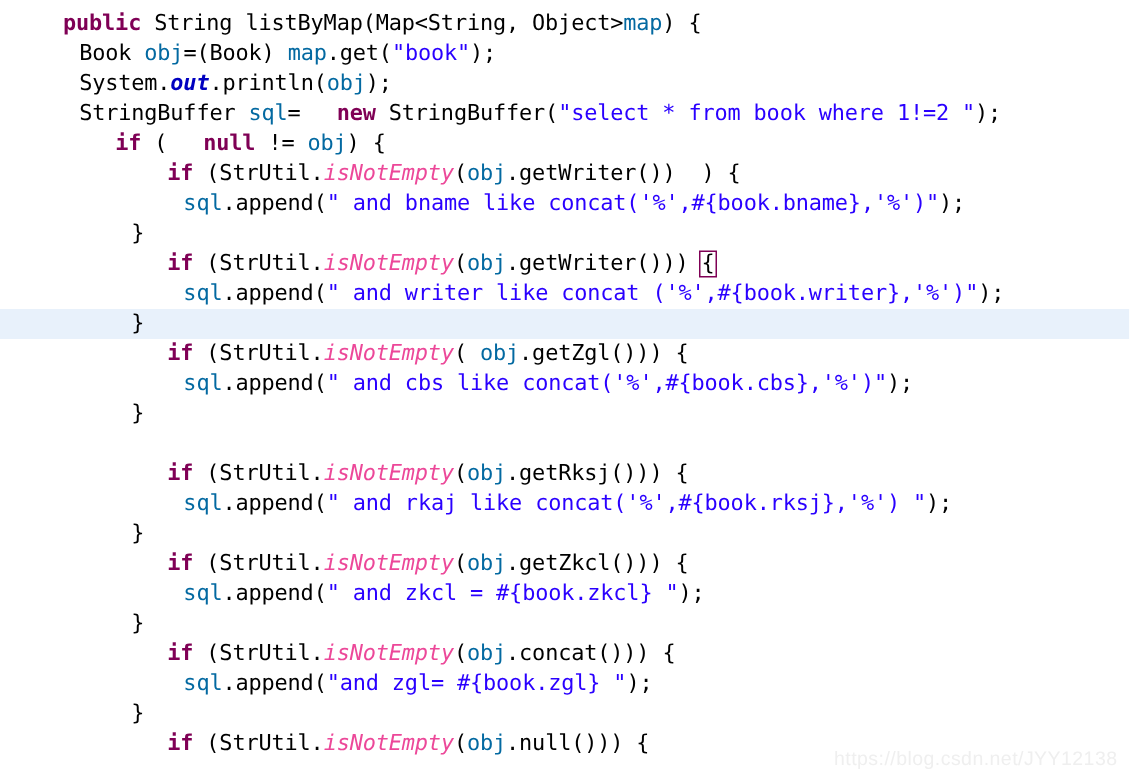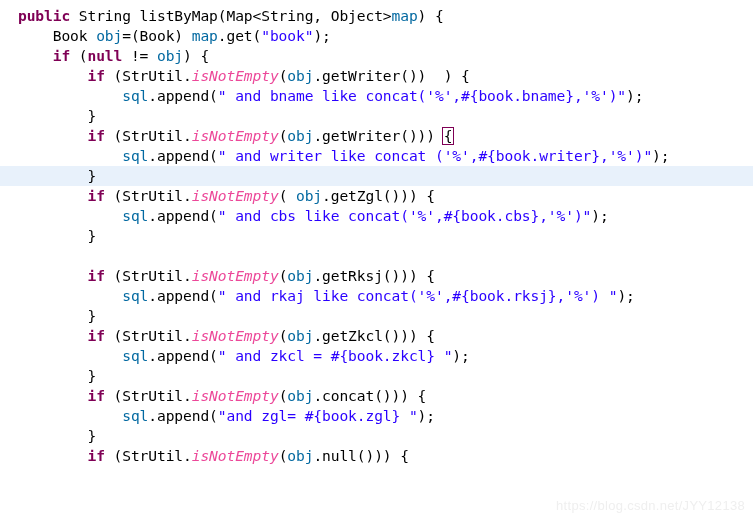--- a/index.html
+++ b/index.html
@@ -43,21 +43,21 @@
   .line.current {
     background: #e8f1fb;
     padding-left: 0;
   }
   .line.current .ltext {
     display: inline-block;
     padding-left: 18px;
   }
 
   
-  .kw   { color: #7f0055; font-weight: bold; }              
+  .kw   { color: #7f0055; font-weight: bold; margin-left: 24px; }              
   .str  { color: #2a00ff; }                                 
   .var  { color: #0369a1; }                                 
   .sfld { color: #0000c0; font-weight: bold; font-style: italic; }  
   .smth { color: #ec4899; font-style: italic; }             
   .pln  { color: #000000; }
 
   .bracket-match {
     display: inline-block;
     outline: 1px solid #7f0055;
     margin: 0 -1px;
@@ -77,20 +77,22 @@
     pointer-events: none;
   }
 </style>
 </head>
 <body>
 
 <div id="editor">
   <div class="code-area" id="code-area">
       <div class="line"><span class="ltext"><span class="pln"></span><span class="kw">public</span><span class="pln"> String listByMap(Map&lt;String, Object&gt;</span><span class="var">map</span><span class="pln">) {</span></span></div>
       <div class="line"><span class="ltext"><span class="pln">    </span><span class="pln">Book </span><span class="var">obj</span><span class="pln">=(Book) </span><span class="var">map</span><span class="pln">.get(</span><span class="str">"book"</span><span class="pln">);</span></span></div>
+      <div class="line"><span class="ltext"><span class="pln">    </span><span class="pln">System.</span><span class="sfld">out</span><span class="pln">.println(</span><span class="var">obj</span><span class="pln">);</span></span></div>
+      <div class="line"><span class="ltext"><span class="pln">    </span><span class="pln">StringBuffer </span><span class="var">sql</span><span class="pln">=</span><span class="kw">new</span><span class="pln"> StringBuffer(</span><span class="str">"select * from book where 1!=2 "</span><span class="pln">);</span></span></div>
       <div class="line"><span class="ltext"><span class="pln">    </span><span class="kw">if</span><span class="pln"> (</span><span class="kw">null</span><span class="pln"> != </span><span class="var">obj</span><span class="pln">) {</span></span></div>
       <div class="line"><span class="ltext"><span class="pln">        </span><span class="kw">if</span><span class="pln"> (StrUtil.</span><span class="smth">isNotEmpty</span><span class="pln">(</span><span class="var">obj</span><span class="pln">.getWriter())  ) {</span></span></div>
       <div class="line"><span class="ltext"><span class="pln">            </span><span class="var">sql</span><span class="pln">.append(</span><span class="str">" and bname like concat('%',#{book.bname},'%')"</span><span class="pln">);</span></span></div>
       <div class="line"><span class="ltext"><span class="pln">        </span><span class="pln">}</span></span></div>
       <div class="line"><span class="ltext"><span class="pln">        </span><span class="kw">if</span><span class="pln"> (StrUtil.</span><span class="smth">isNotEmpty</span><span class="pln">(</span><span class="var">obj</span><span class="pln">.getWriter())) </span><span class="pln bracket-match">{</span></span></div>
       <div class="line"><span class="ltext"><span class="pln">            </span><span class="var">sql</span><span class="pln">.append(</span><span class="str">" and writer like concat ('%',#{book.writer},'%')"</span><span class="pln">);</span></span></div>
       <div class="line current"><span class="ltext"><span class="pln">        </span><span class="pln">}</span></span></div>
       <div class="line"><span class="ltext"><span class="pln">        </span><span class="kw">if</span><span class="pln"> (StrUtil.</span><span class="smth">isNotEmpty</span><span class="pln">( </span><span class="var">obj</span><span class="pln">.getZgl())) {</span></span></div>
       <div class="line"><span class="ltext"><span class="pln">            </span><span class="var">sql</span><span class="pln">.append(</span><span class="str">" and cbs like concat('%',#{book.cbs},'%')"</span><span class="pln">);</span></span></div>
       <div class="line"><span class="ltext"><span class="pln">        </span><span class="pln">}</span></span></div>

